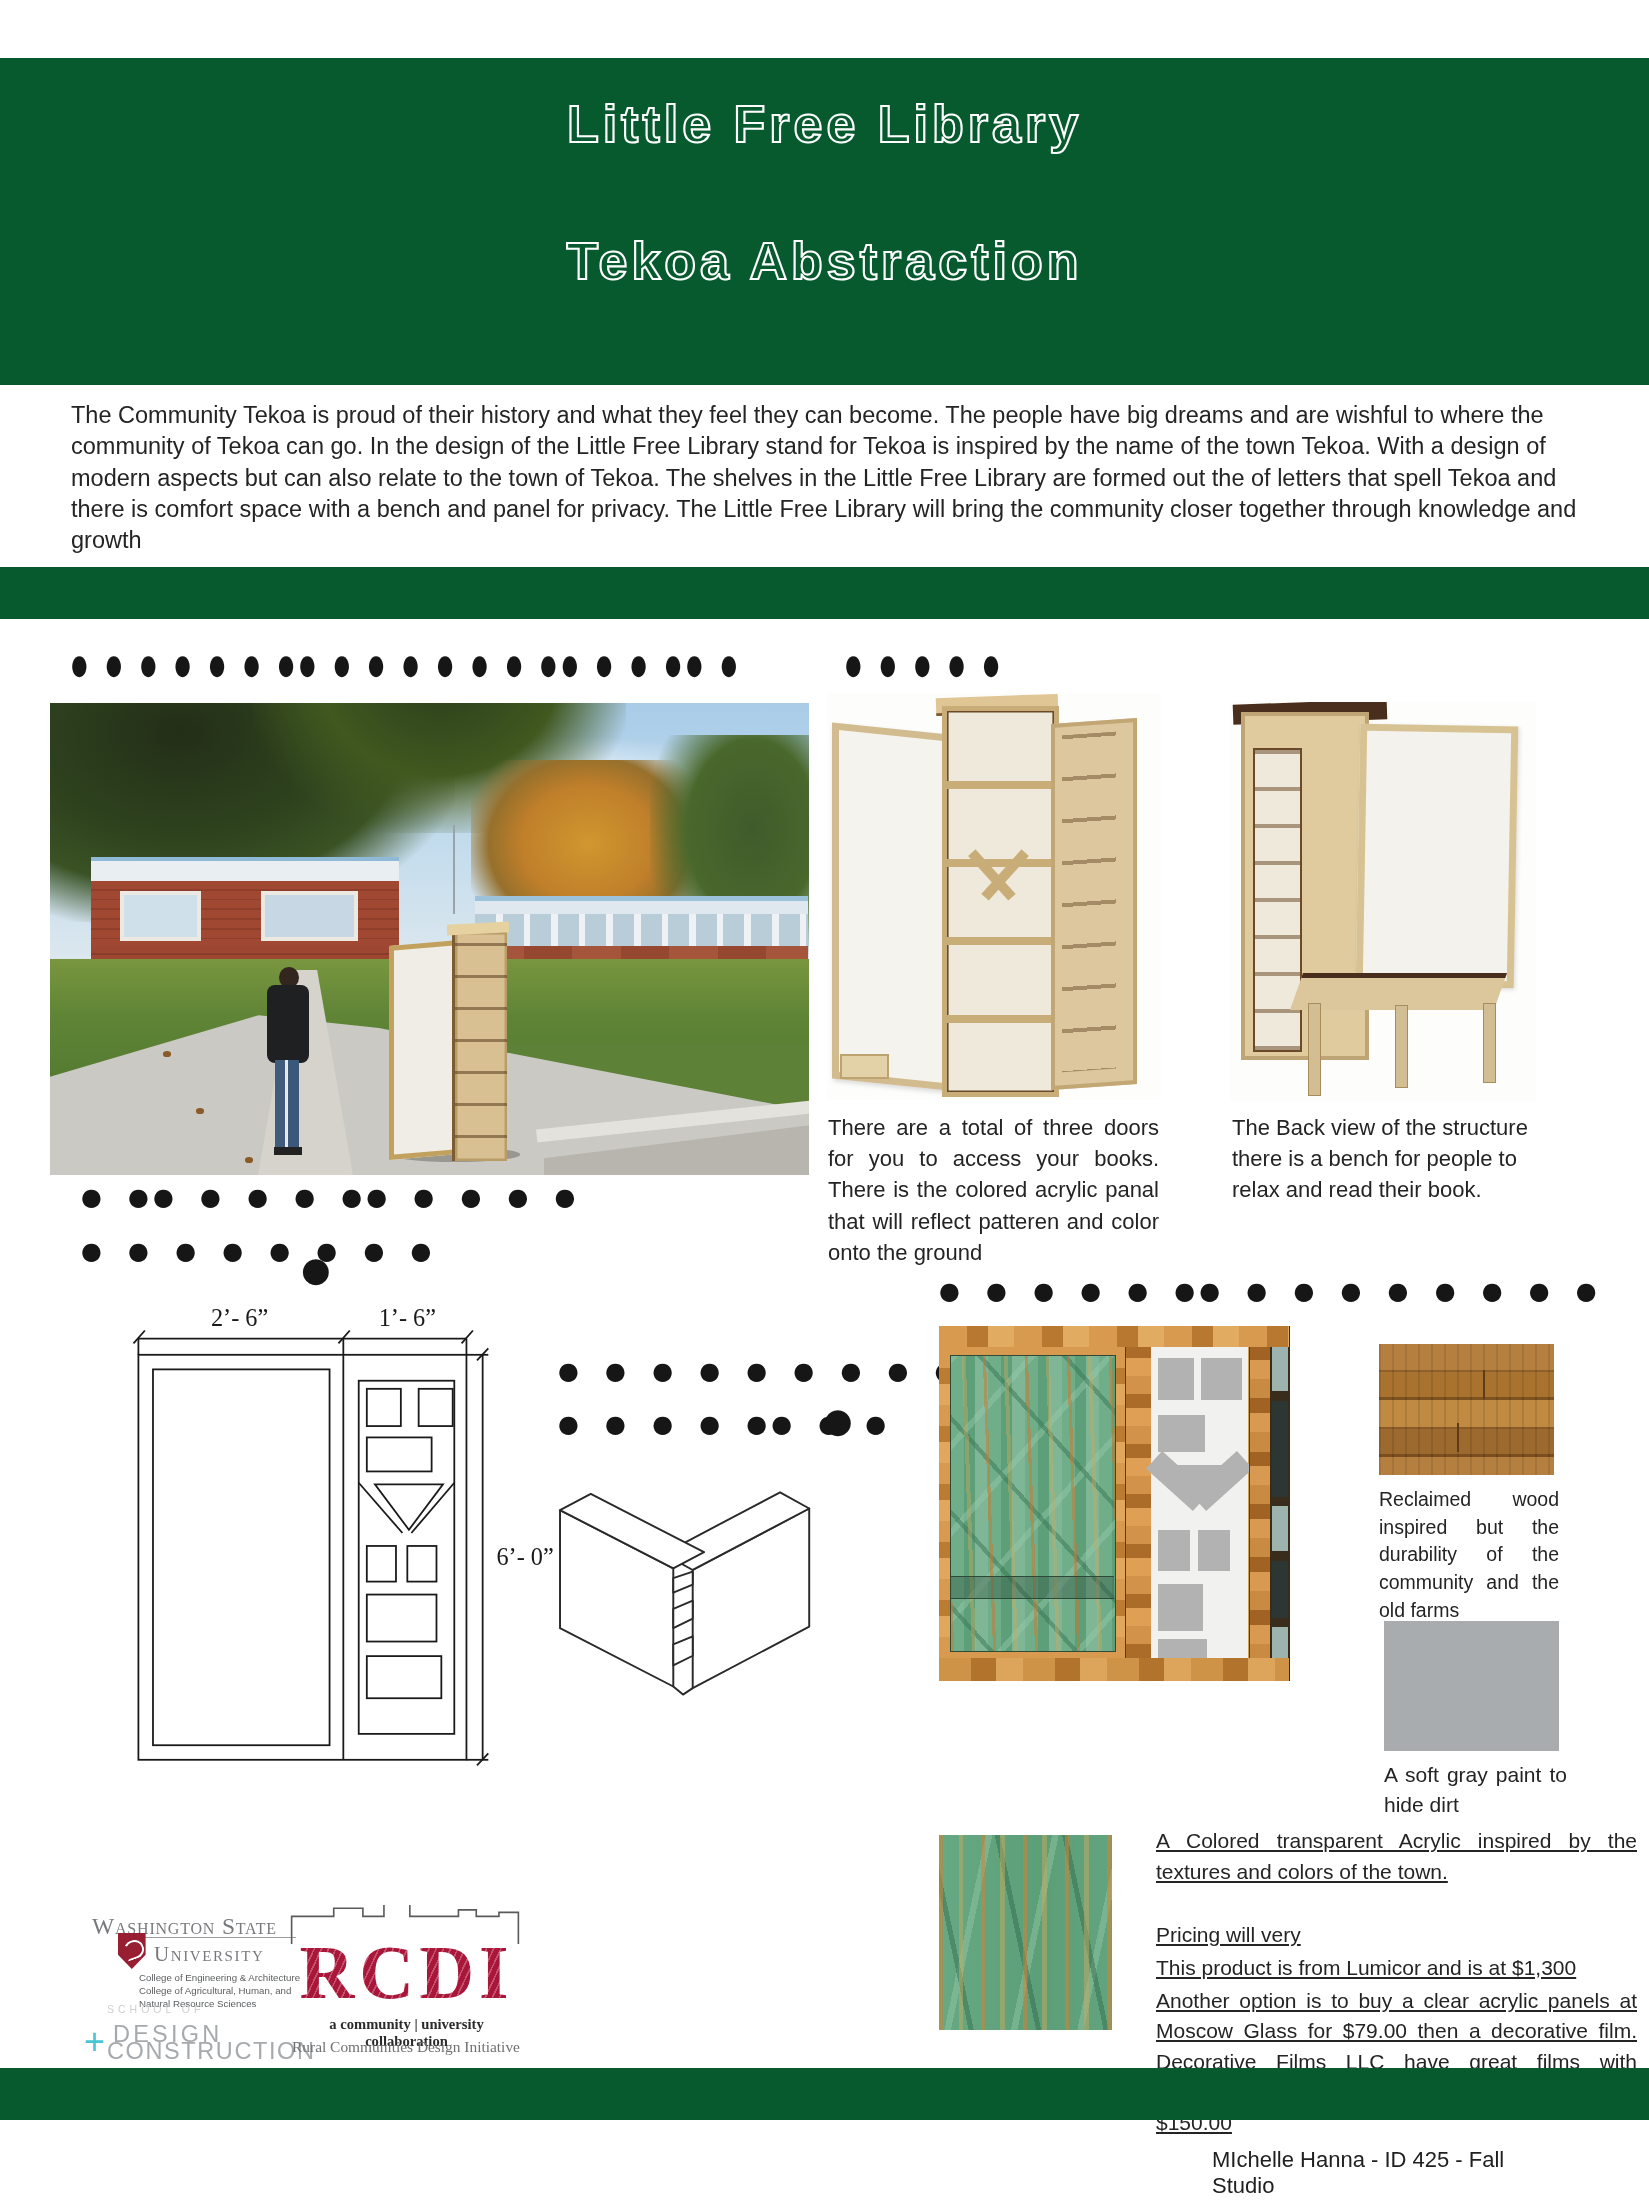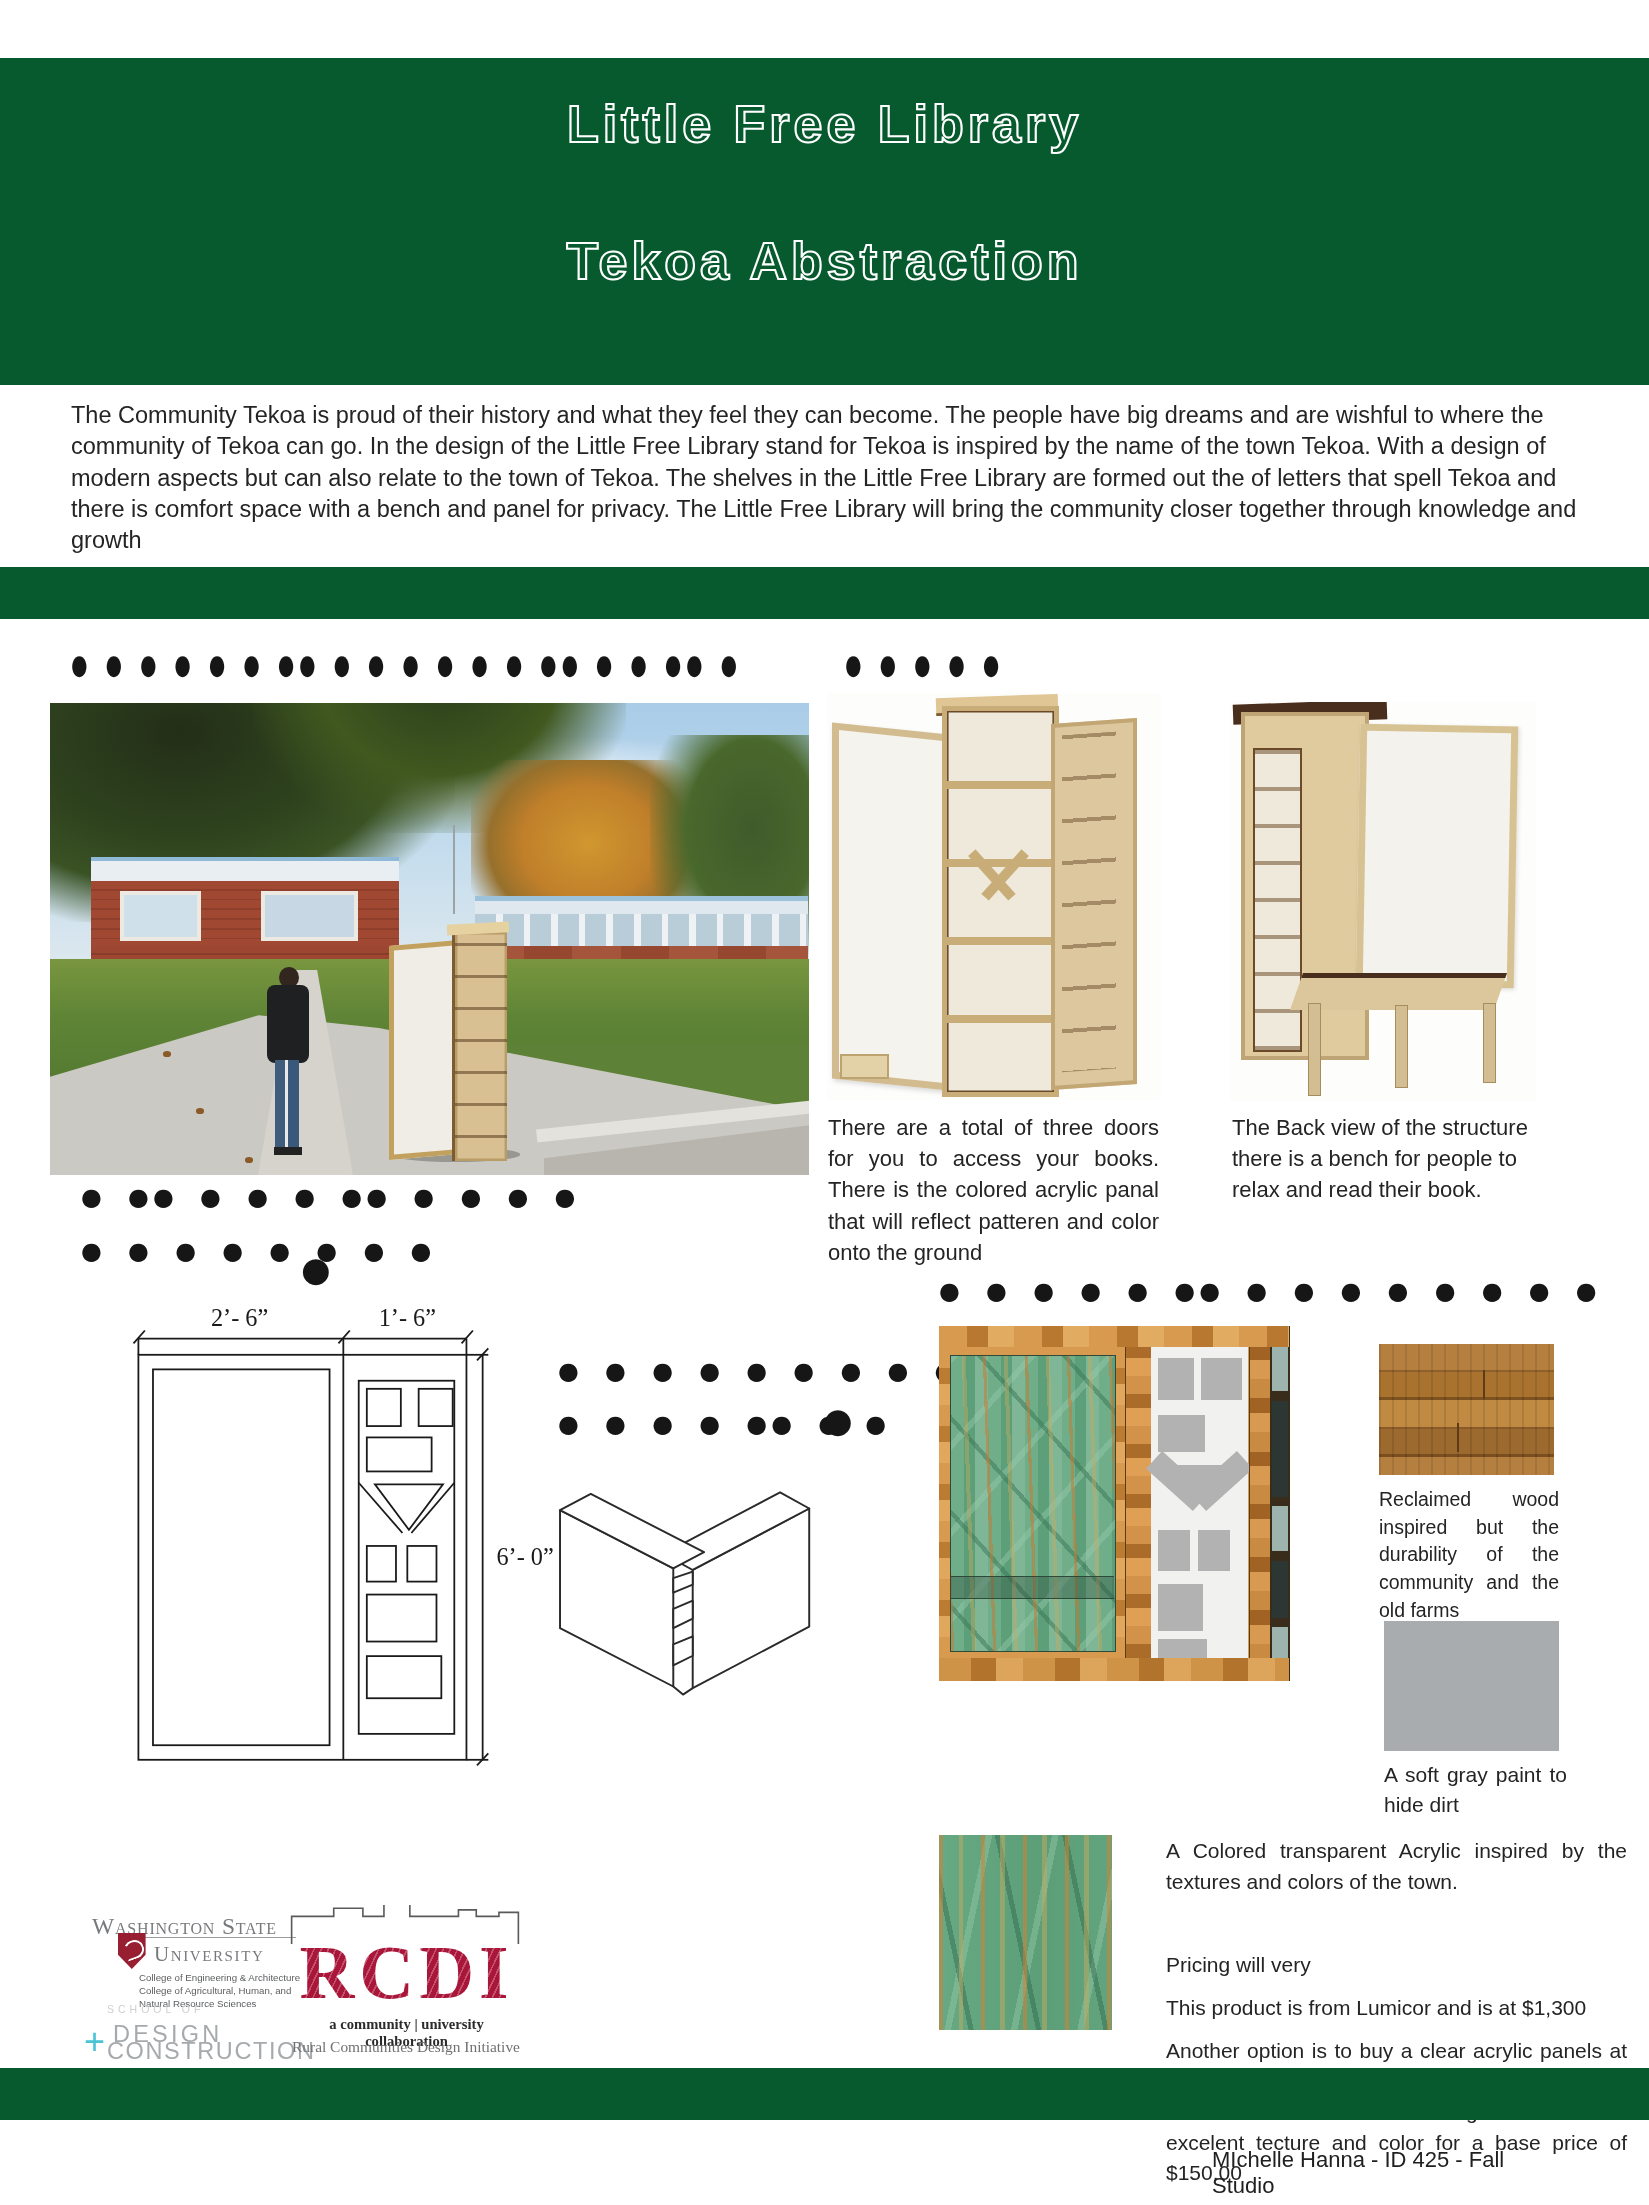--- a/index.html
+++ b/index.html
@@ -158,21 +158,21 @@
   .woodseam2{position:absolute;left:78px;top:79px;width:2.4px;height:29px;background:#5d3c16;}
   .graysq{position:absolute;left:1384px;top:1621px;width:175px;height:130px;background:#a9acae;}
   .acrylic{position:absolute;left:939px;top:1835px;width:173px;height:195px;background:
      repeating-linear-gradient(90deg,rgba(211,130,52,.55) 0 4px,rgba(0,0,0,0) 4px 19.5px,rgba(196,170,96,.5) 19.5px 24px,rgba(0,0,0,0) 24px 42px),
      repeating-linear-gradient(78deg,rgba(0,0,0,0) 0 29px,rgba(40,95,68,.4) 29px 34px,rgba(0,0,0,0) 34px 66px),
      repeating-linear-gradient(-78deg,rgba(0,0,0,0) 0 27.6px,rgba(150,200,168,.45) 27.6px 34px,rgba(0,0,0,0) 34px 65px),
      linear-gradient(90deg,#67a983,#5b9e78 60%,#62a47e);}
 
   .smalltext{position:absolute;margin:0;font-size:19.5px;line-height:1.42;color:#242424;}
   .acrtext{position:absolute;left:1154px;top:1824px;width:485px;font-size:21px;line-height:1.46;color:#242424;}
-  .acrtext p{margin:12px;}
+  .acrtext p{margin:2px;text-decoration:underline;}
   .acrtext .gap{height:29px;}
 
   
   .wsu-line1{position:absolute;left:92px;top:1913px;width:211px;margin:0;
      font-family:"Liberation Serif",serif;font-variant:small-caps;font-size:23.5px;letter-spacing:0.8px;color:#77797c;}
   .wsu-row2{position:absolute;left:118px;top:1937px;width:178px;border-top:1.6px solid #9a9c9e;padding-top:4px;}
   .wsu-shield{position:absolute;left:0px;top:-4.9px;width:27.6px;height:36px;background:#981e32;
      clip-path:polygon(0 0,100% 0,100% 60%,50% 100%,0 60%);}
   .wsu-shield::after{content:"";position:absolute;left:5.7px;top:6.5px;width:16px;height:14.6px;
      border:2.4px solid #fff;border-radius:50% 50% 50% 0;border-left-color:transparent;transform:rotate(-20deg);}

